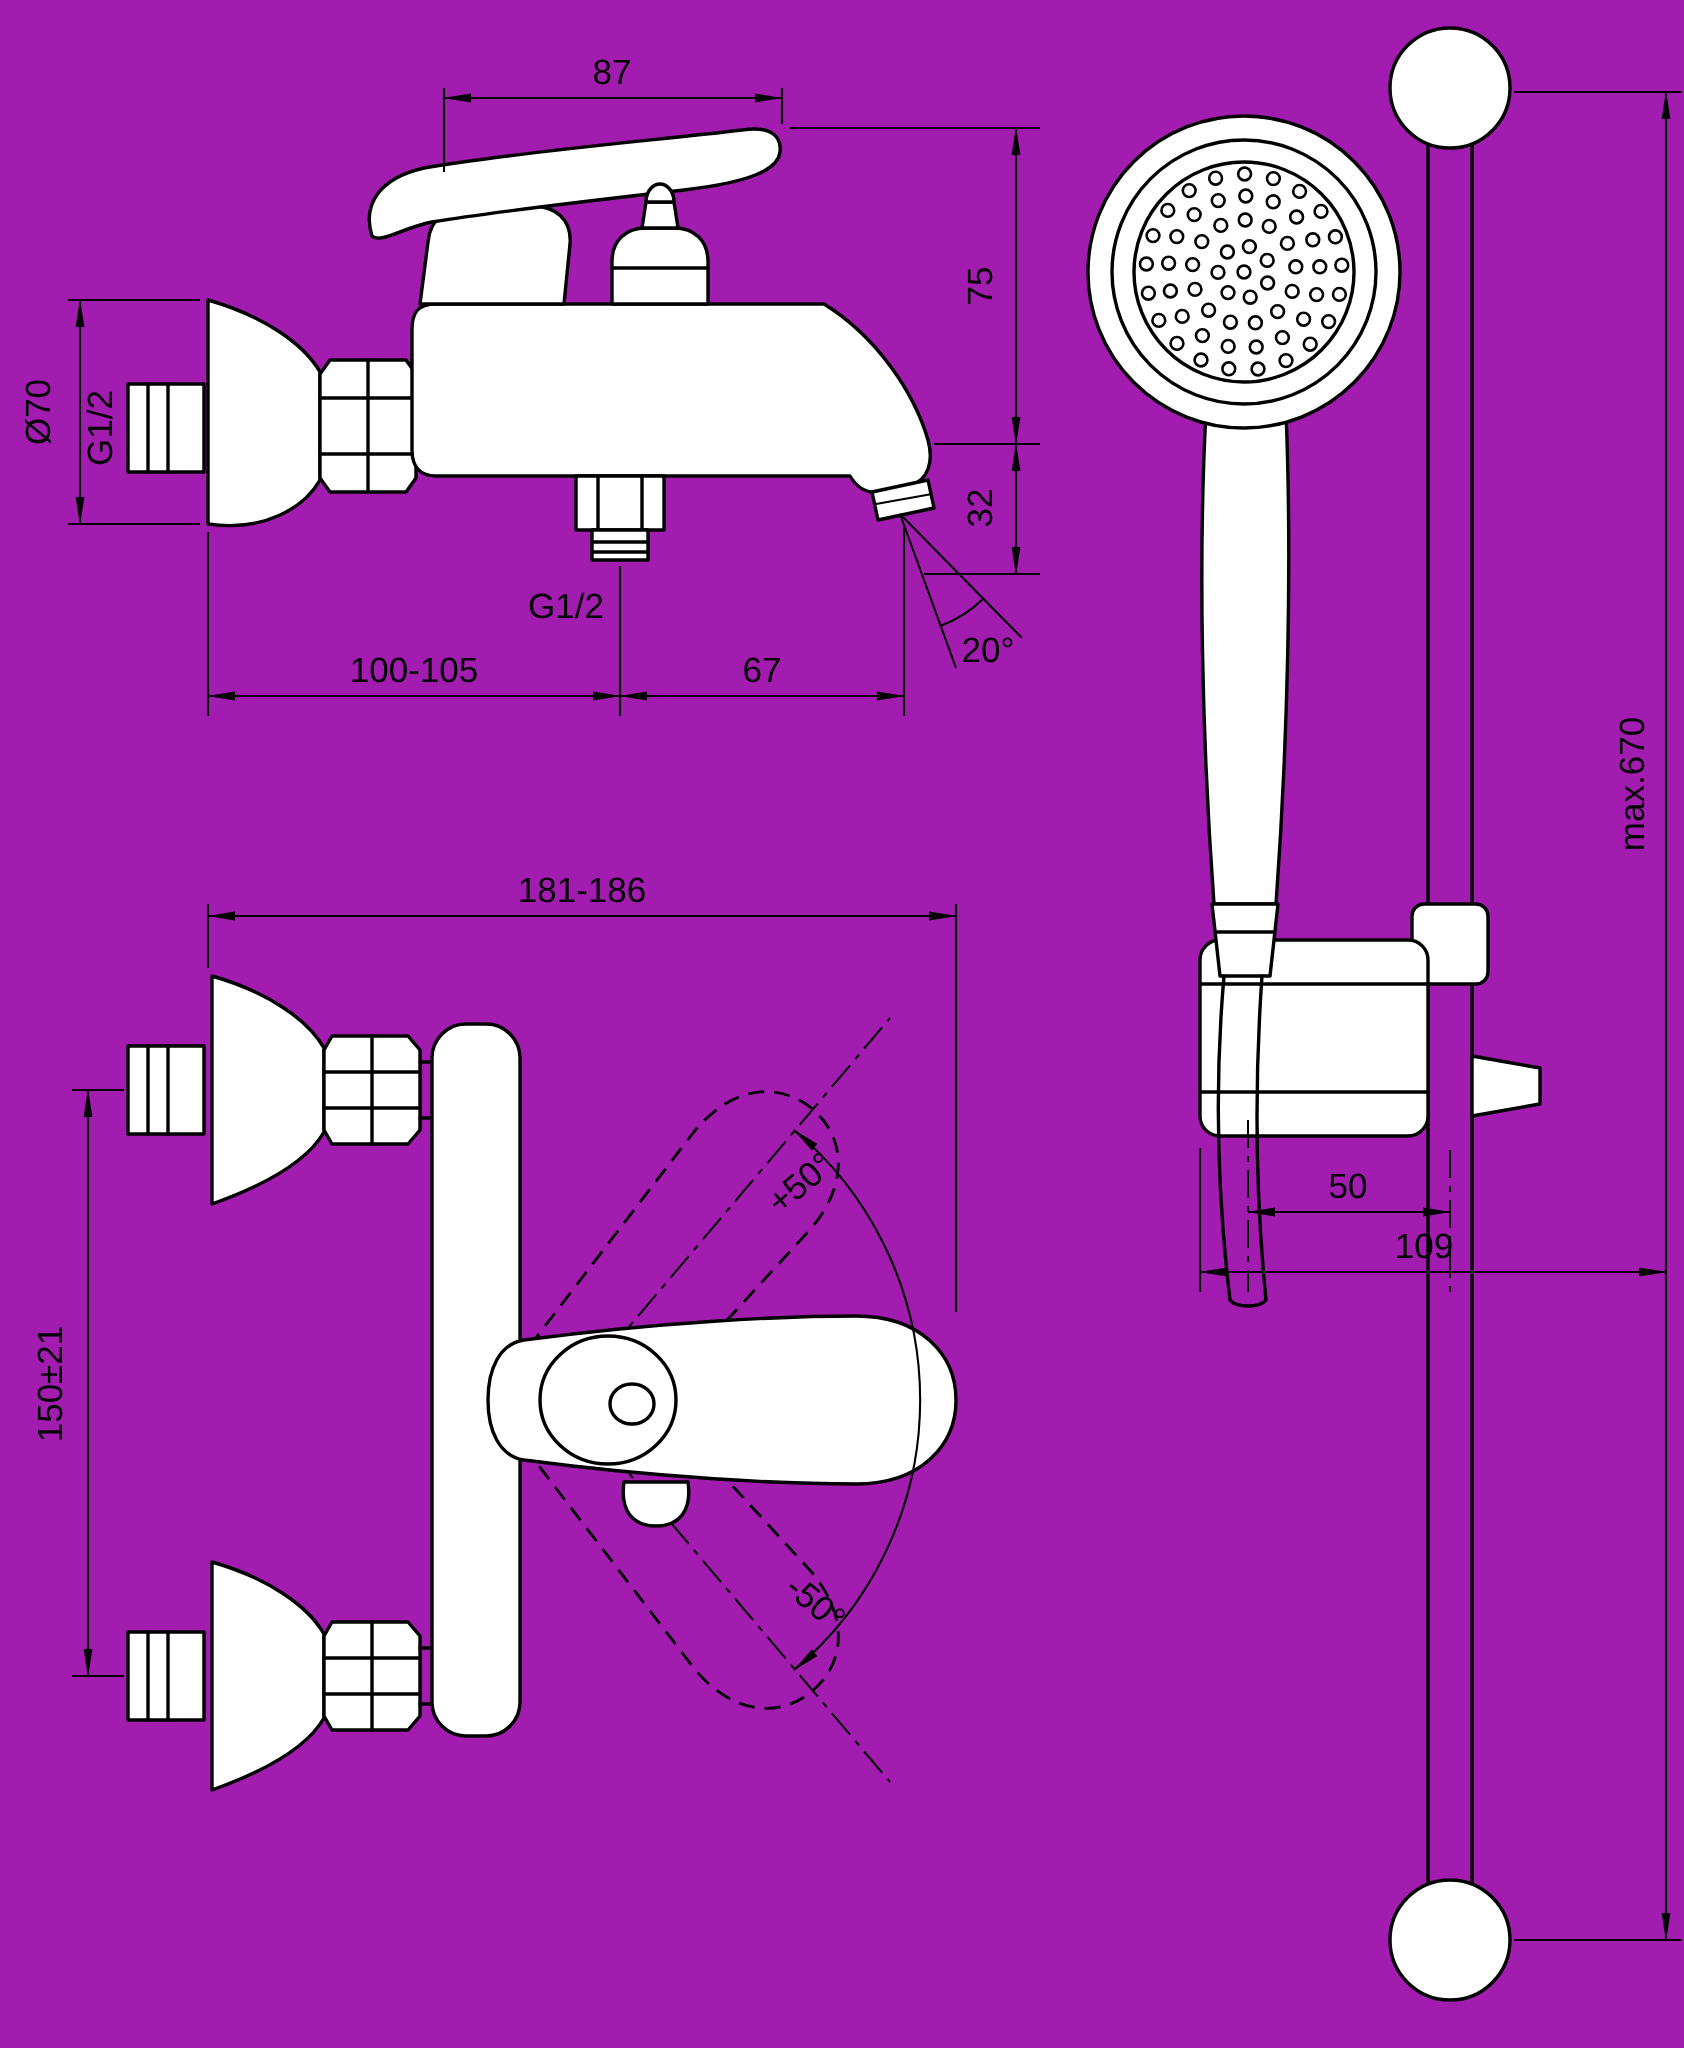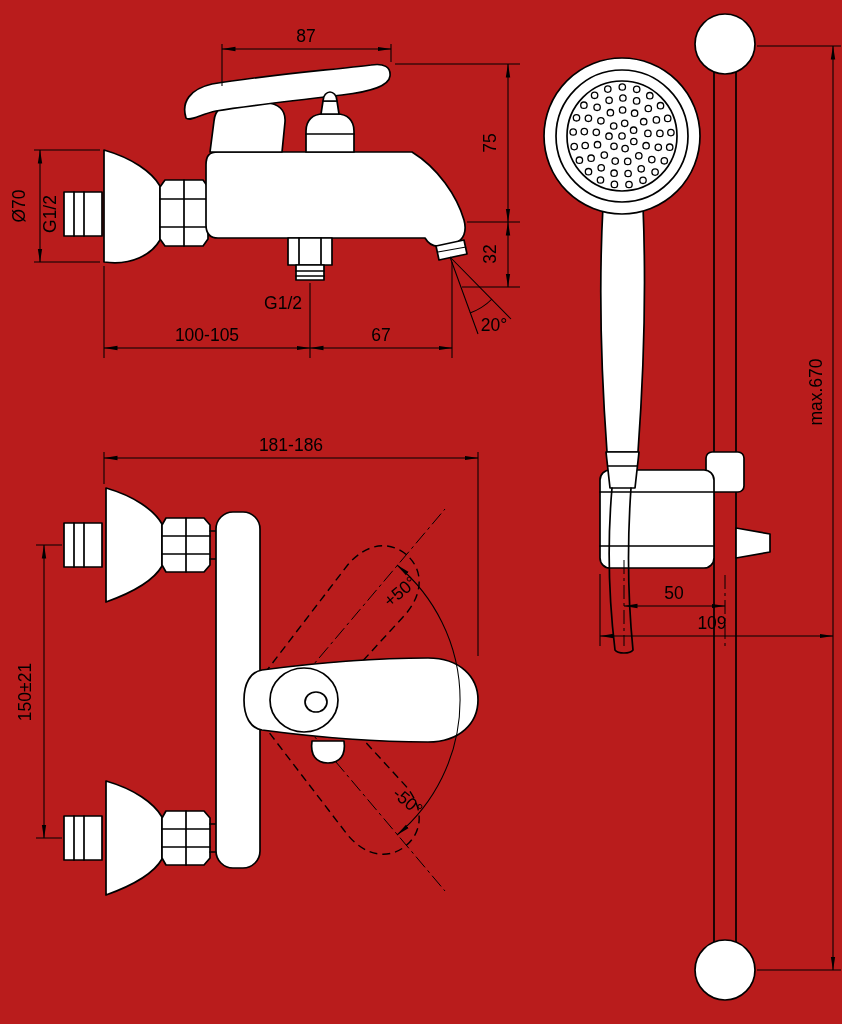--- a/index.html
+++ b/index.html
@@ -1,16 +1,16 @@
 <!DOCTYPE html>
 <html><head>
 <meta charset="utf-8">
 <style>
   html,body{margin:0;padding:0;background:#ffffff;}
-  .stage{position:relative;width:842px;height:1024px;background:#b91c1c;overflow:hidden;
+  .stage{position:relative;width:842px;height:1024px;background:#a21caf;overflow:hidden;
          font-family:"Liberation Sans",sans-serif;}
   svg{display:block;}
   text{font-family:"Liberation Sans",sans-serif;font-size:17.5px;fill:#000;text-anchor:middle;}
   .fw{fill:#ffffff;stroke:#000;stroke-width:1.7;stroke-linejoin:round;}
   .ln{fill:none;stroke:#000;stroke-width:1.7;stroke-linejoin:round;stroke-linecap:round;}
   .ext{fill:none;stroke:#000;stroke-width:1.05;}
   .dim{fill:none;stroke:#000;stroke-width:1.05;marker-start:url(#arr);marker-end:url(#arr);}
   .cl{fill:none;stroke:#000;stroke-width:1;stroke-dasharray:14 4 3 4;}
   .dash{fill:none;stroke:#000;stroke-width:1.4;stroke-dasharray:8 5;}
 </style>

